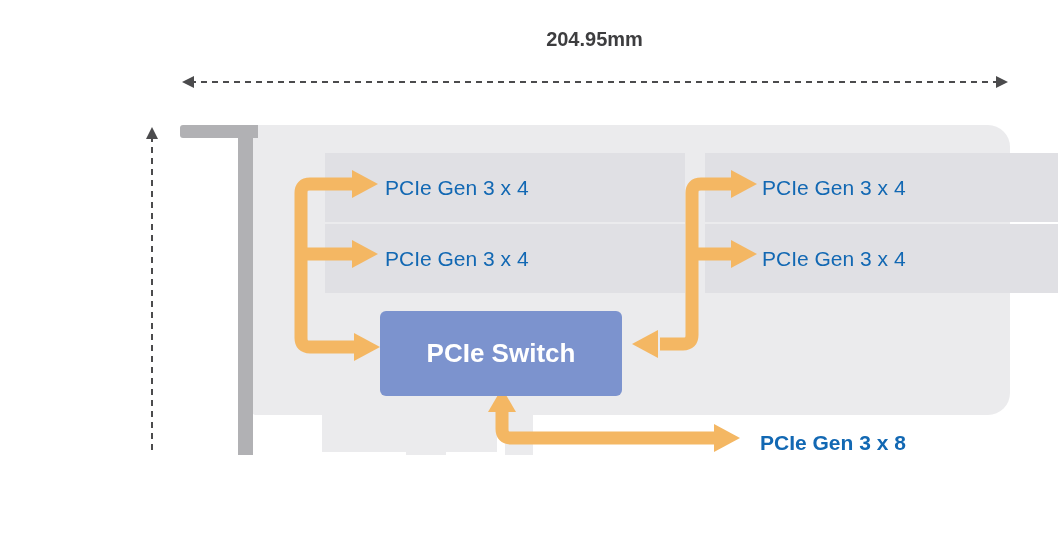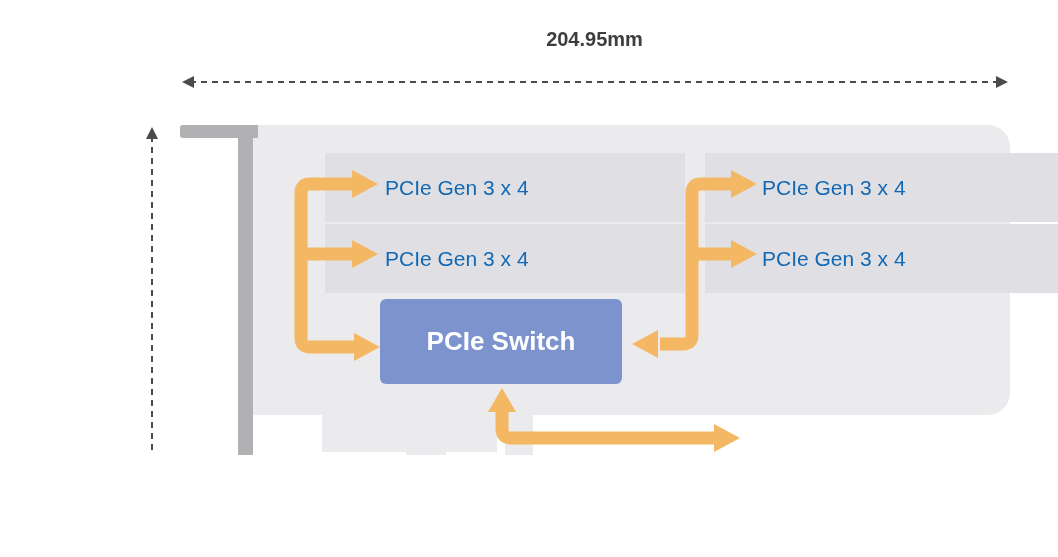--- a/index.html
+++ b/index.html
@@ -33,21 +33,21 @@
 
   
   .slot{position:absolute;width:300px;height:69px;background:var(--slot-fill);display:flex;align-items:center;z-index:2;}
   .slot-tl{left:325px;top:153px;padding-left:60px;}
   .slot-bl{left:325px;top:224px;padding-left:60px;}
   .slot-tr{left:705px;top:153px;width:298px;padding-left:57px;}
   .slot-br{left:705px;top:224px;width:298px;padding-left:57px;}
   .slot-label{font-weight:normal;font-size:21px;color:var(--slot-label-text);white-space:nowrap;}
 
   
-  .switch{position:absolute;left:380px;top:299px;width:242px;height:85px;background:var(--switch-fill);border-radius:6px;display:flex;align-items:center;justify-content:center;z-index:4;}
+  .switch{position:absolute;left:380px;top:311px;width:242px;height:85px;background:var(--switch-fill);border-radius:6px;display:flex;align-items:center;justify-content:center;z-index:4;}
   .switch-label{color:var(--switch-text);font-weight:bold;font-size:26px;}
 
   
   .uplink-label{position:absolute;left:760px;top:431px;font-weight:bold;font-size:21px;color:var(--slot-label-text);z-index:5;white-space:nowrap;}
 
   
   .overlay{position:absolute;left:0;top:0;width:1058px;height:557px;z-index:3;pointer-events:none;}
   .arrow-line{stroke:var(--arrow);stroke-width:13;fill:none;}
   .arrow-head{fill:var(--arrow);stroke:none;}
   .dim-line{stroke:var(--dimension-line);stroke-width:2;stroke-dasharray:6 5;fill:none;}
@@ -115,14 +115,15 @@
       <polygon class="arrow-head" points="488,412 502,388 516,412"></polygon>
       <polygon class="arrow-head" points="714,424 740,438 714,452"></polygon>
     </g>
 
   </svg>
 
   <div class="switch">
     <span class="switch-label">PCIe Switch</span>
   </div>
 
+  <div class="uplink-label">PCIe Gen 3 x 8</div>
 
 </div>
 
 </body></html>

